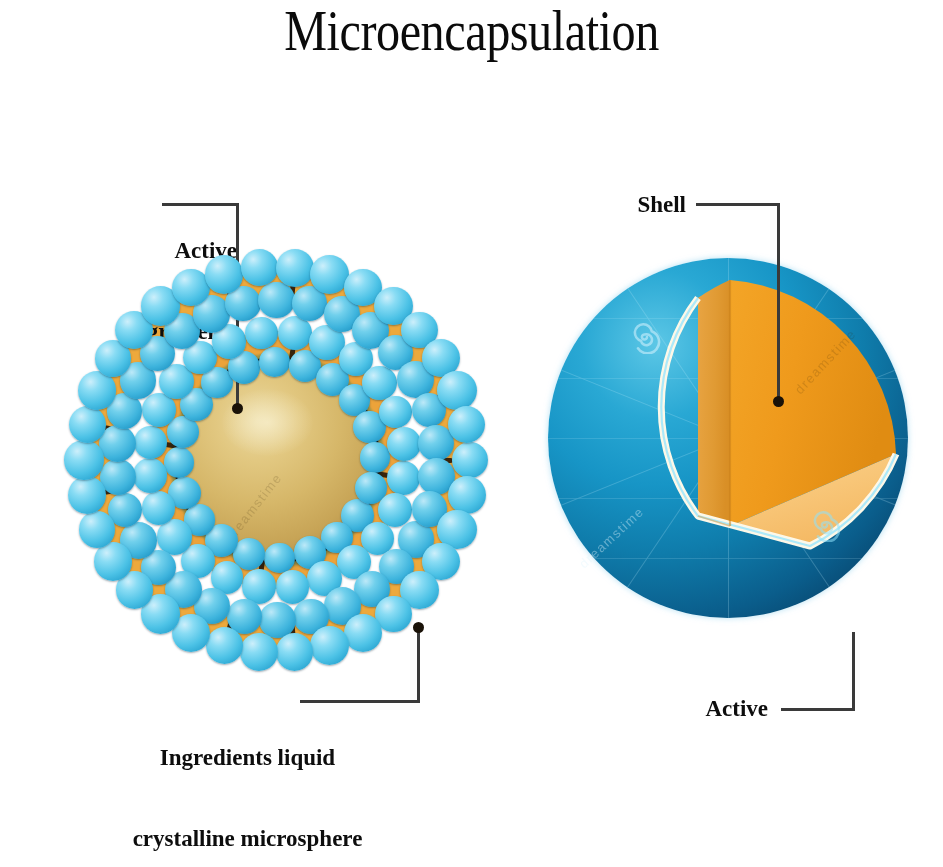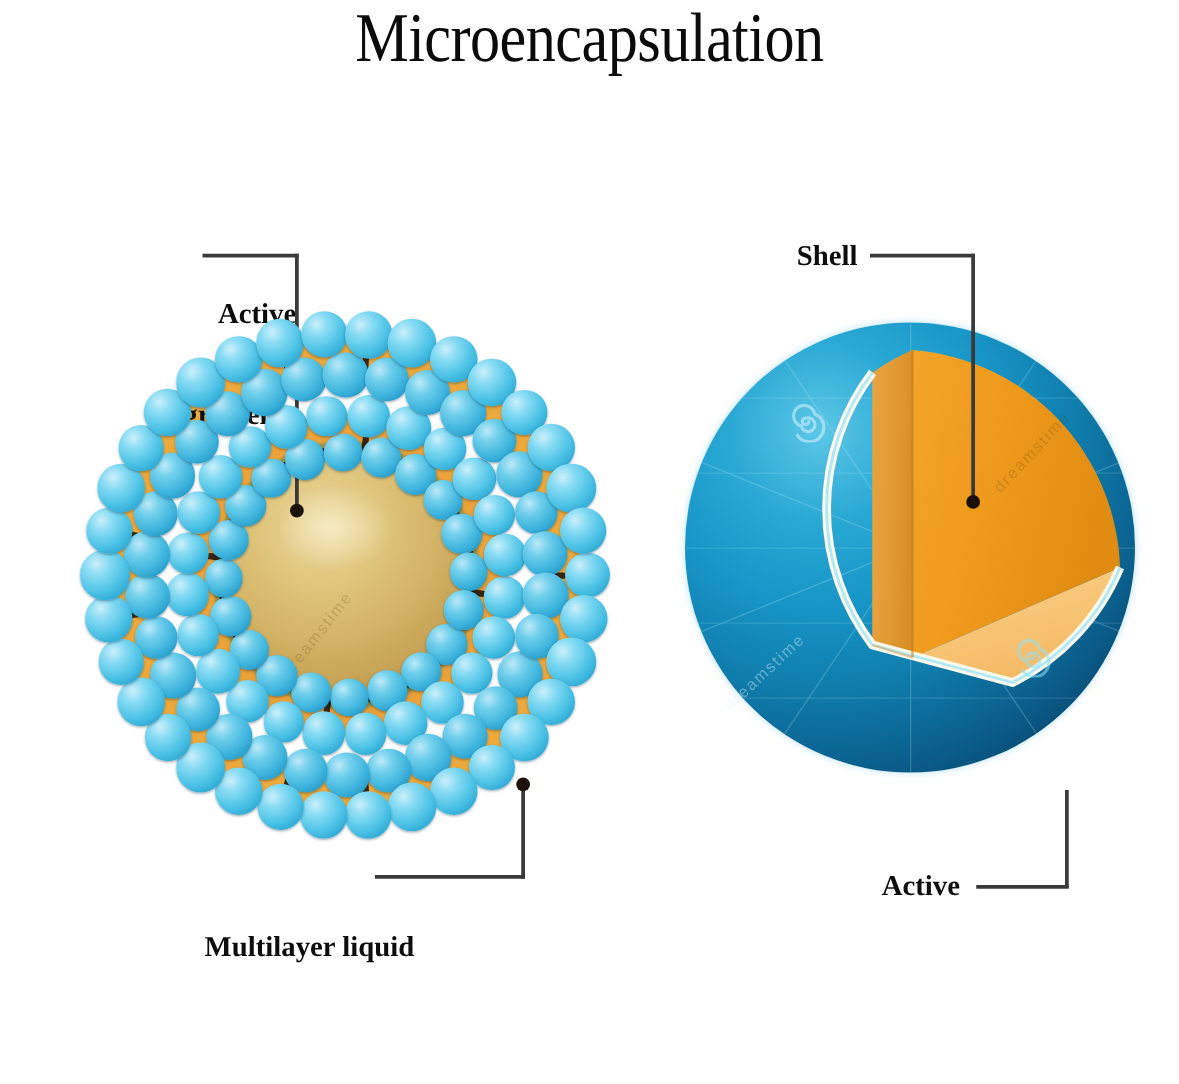--- a/index.html
+++ b/index.html
@@ -419,21 +419,22 @@
 
   <div class="label two-line" style="left:62px; top:183px; width:175px; text-align:right;">
     <div>Active</div>
     <div>Ingredients</div>
   </div>
   <div class="leader-h" style="left:162px; top:203px; width:77px;"></div>
   <div class="leader-v" style="left:236px; top:203px; height:206px;"></div>
   <div class="dot" style="left:232px; top:403px;"></div>
 
   <div class="label two-line" style="left:100px; top:690px; width:295px; text-align:center;">
-    <div>Multilayer liquid</div>
+    <div>Ingredients liquid</div>
+    <div>crystalline microsphere</div>
   </div>
   <div class="leader-h" style="left:300px; top:700px; width:120px;"></div>
   <div class="leader-v" style="left:417px; top:628px; height:75px;"></div>
   <div class="dot" style="left:413px; top:622px;"></div>
 
   <div class="label" style="left:600px; top:192px; width:86px; text-align:right;">Shell</div>
   <div class="leader-h" style="left:696px; top:203px; width:84px;"></div>
   <div class="leader-v" style="left:777px; top:203px; height:198px;"></div>
   <div class="dot" style="left:773px; top:396px;"></div>
 

